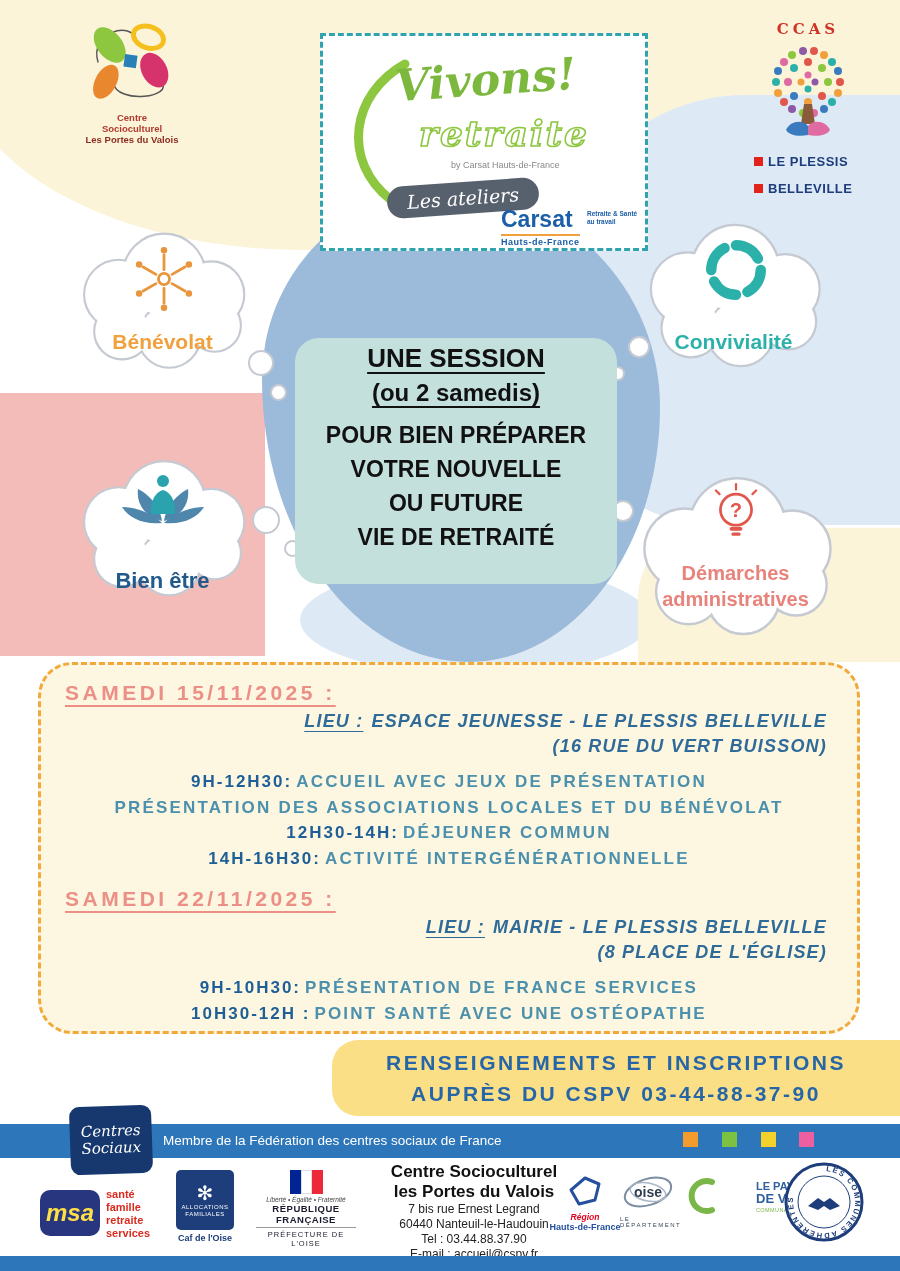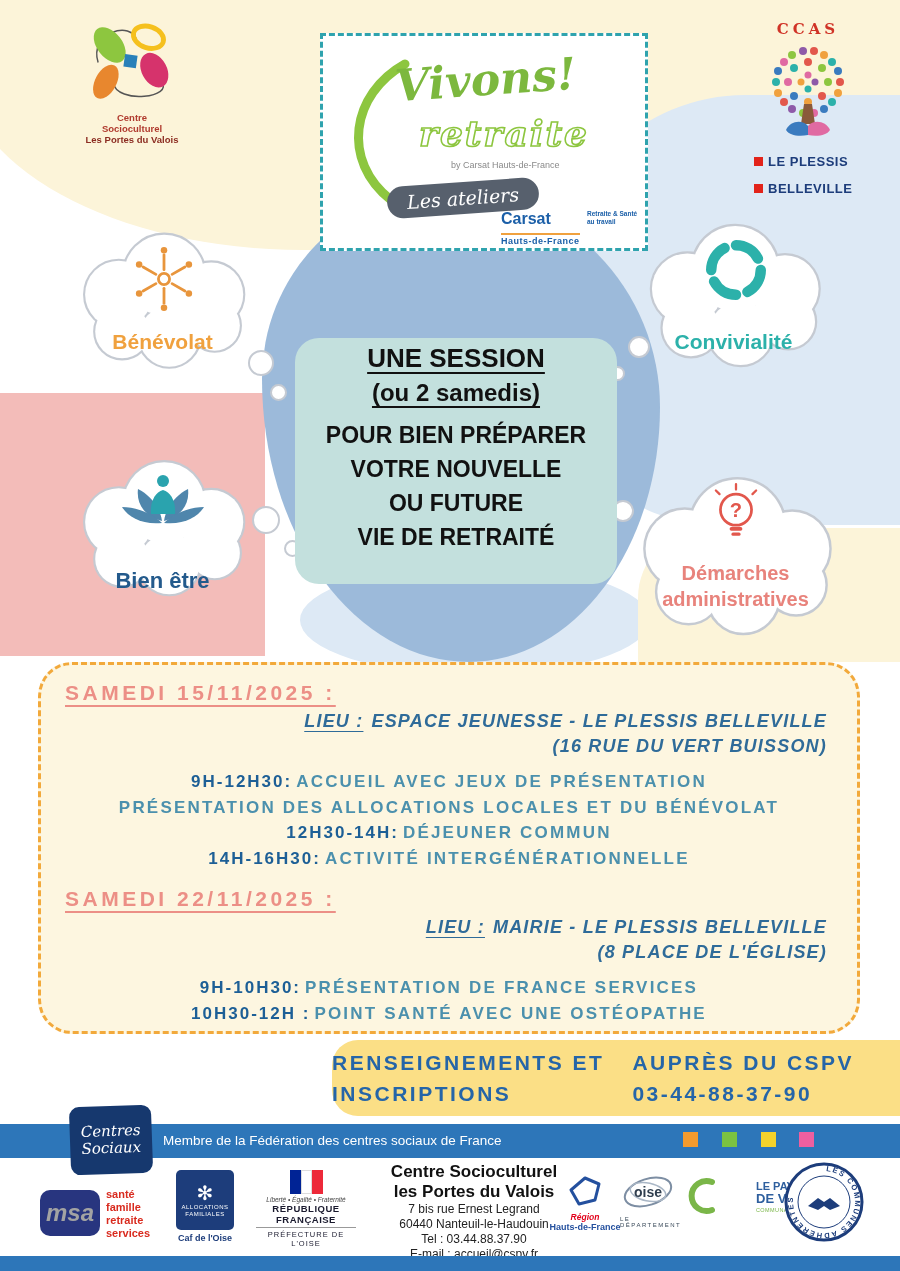--- a/index.html
+++ b/index.html
@@ -32,21 +32,21 @@
     font-style:italic;font-weight:bold;font-size:44px;color:#7cb83e;transform:rotate(-4deg);}
   .vivons-sub{position:absolute;left:96px;top:76px;font-family:"DejaVu Serif",serif;
     font-style:italic;font-weight:bold;font-size:36px;color:#ffffff;
     -webkit-text-stroke:1.6px #8dc63f;letter-spacing:2px;}
   .vivons-byline{position:absolute;left:128px;top:124px;font-size:9px;color:#8a8a8a;}
   .ateliers-banner{position:absolute;left:64px;top:146px;width:152px;height:32px;
     background:#57606d;border-radius:16px;transform:rotate(-4deg);
     display:flex;align-items:center;justify-content:center;color:#fff;
     font-family:"DejaVu Serif",serif;font-style:italic;font-size:19px;}
   .carsat{position:absolute;left:178px;top:172px;width:138px;}
-  .carsat-name{font-size:16px;font-weight:bold;color:#1b5fa8;line-height:22px;display:inline-block;}
+  .carsat-name{font-size:23px;font-weight:bold;color:#1b5fa8;line-height:22px;display:inline-block;}
   .carsat-tag{position:absolute;right:0;top:2px;width:52px;font-size:6.5px;line-height:7.5px;
     color:#1b5fa8;font-weight:bold;}
   .carsat-region{font-size:9px;color:#1b5fa8;font-weight:bold;border-top:2px solid #f0a13e;
     display:inline-block;padding-top:1px;margin-top:1px;letter-spacing:0.5px;}
 
   .ccas{position:absolute;left:746px;top:20px;width:124px;z-index:6;text-align:center;}
   .ccas-name{font-size:15px;font-weight:bold;color:#d03327;letter-spacing:4px;
     font-family:"DejaVu Serif",serif;}
   .ccas-town{display:flex;align-items:center;justify-content:flex-start;margin:12px 0 0 8px;}
   .ccas-sq{width:9px;height:9px;background:#e2231a;margin-right:5px;display:inline-block;}
@@ -79,38 +79,38 @@
     font-style:italic;font-weight:bold;font-size:18px;letter-spacing:1.2px;}
   .lieu-label{text-decoration:underline;text-underline-offset:4px;margin-right:8px;}
   .items{text-align:center;margin-top:10px;line-height:25.5px;}
   .t{color:#1d5f96;font-weight:bold;font-size:17px;letter-spacing:2px;margin-right:4px;}
   .x{color:#4b90ad;font-weight:bold;font-size:17px;letter-spacing:2.2px;}
   .mt{margin-top:14px;}
 
   
   .contact-banner{position:absolute;left:332px;top:1040px;width:568px;height:76px;
     background:#fbdf86;border-radius:26px 0 0 26px;z-index:4;display:flex;
-    align-items:center;justify-content:center;
+    flex-direction:column;align-items:center;justify-content:center;
     color:#2565a8;font-weight:bold;font-size:21px;letter-spacing:2.5px;line-height:31px;}
 
   
   .fed-bar{position:absolute;left:0;top:1124px;width:900px;height:34px;background:#2d76b9;z-index:4;}
   .fed-text{position:absolute;left:163px;top:1124px;height:34px;line-height:34px;
     color:#fff;font-size:13.5px;z-index:5;}
   .fed-logo{position:absolute;left:70px;top:1106px;width:82px;height:68px;background:#16386e;
     border-radius:10px;z-index:6;display:flex;flex-direction:column;align-items:center;
     justify-content:center;color:#fff;font-family:"DejaVu Serif",serif;font-style:italic;
     font-size:15px;line-height:17px;transform:rotate(-2deg);}
   .fed-sq{position:absolute;top:1132px;width:15px;height:15px;z-index:6;}
 
   
   .footer{position:absolute;left:0;top:1158px;width:900px;height:98px;background:#fff;z-index:4;}
   .msa{position:absolute;left:40px;top:32px;}
   .msa-badge{width:60px;height:46px;background:#28357f;border-radius:10px;display:flex;
-    align-items:center;justify-content:center;color:#a3a3a3;font-weight:bold;font-style:italic;
+    align-items:center;justify-content:center;color:#fde047;font-weight:bold;font-style:italic;
     font-size:24px;}
   .msa-tags{position:absolute;left:66px;top:-2px;color:#d92b1f;font-weight:bold;
     font-size:11px;line-height:13px;}
   .caf{position:absolute;left:170px;top:12px;width:70px;text-align:center;}
   .caf-badge{width:58px;height:60px;background:#1d3d7b;border-radius:5px;margin:0 auto;
     color:#fff;display:flex;flex-direction:column;align-items:center;justify-content:center;}
   .caf-star{font-size:20px;line-height:22px;}
   .caf-name{font-size:6px;line-height:7px;letter-spacing:0.5px;}
   .caf-sub{font-size:9px;font-weight:bold;color:#1d3d7b;margin-top:3px;}
   .rf{position:absolute;left:256px;top:12px;width:100px;text-align:center;color:#1a1a2e;}
@@ -392,21 +392,21 @@
   </div>
 
   <div class="schedule">
     <div><span class="sch-date">SAMEDI 15/11/2025 :</span></div>
     <div class="lieu-block">
       <span class="lieu-label">LIEU :</span><span>ESPACE JEUNESSE - LE PLESSIS BELLEVILLE</span><br>
       <span>(16 RUE DU VERT BUISSON)</span>
     </div>
     <div class="items">
       <div><span class="t">9H-12H30:</span><span class="x">ACCUEIL AVEC JEUX DE PRÉSENTATION</span></div>
-      <div><span class="x">PRÉSENTATION DES ALLOCATIONS LOCALES ET DU BÉNÉVOLAT</span></div>
+      <div><span class="x">PRÉSENTATION DES ASSOCIATIONS LOCALES ET DU BÉNÉVOLAT</span></div>
       <div><span class="t">12H30-14H:</span><span class="x">DÉJEUNER COMMUN</span></div>
       <div><span class="t">14H-16H30:</span><span class="x">ACTIVITÉ INTERGÉNÉRATIONNELLE</span></div>
     </div>
     <div class="mt"><span class="sch-date">SAMEDI 22/11/2025 :</span></div>
     <div class="lieu-block">
       <span class="lieu-label">LIEU :</span><span>MAIRIE - LE PLESSIS BELLEVILLE</span><br>
       <span>(8 PLACE DE L'ÉGLISE)</span>
     </div>
     <div class="items">
       <div><span class="t">9H-10H30:</span><span class="x">PRÉSENTATION DE FRANCE SERVICES</span></div>

